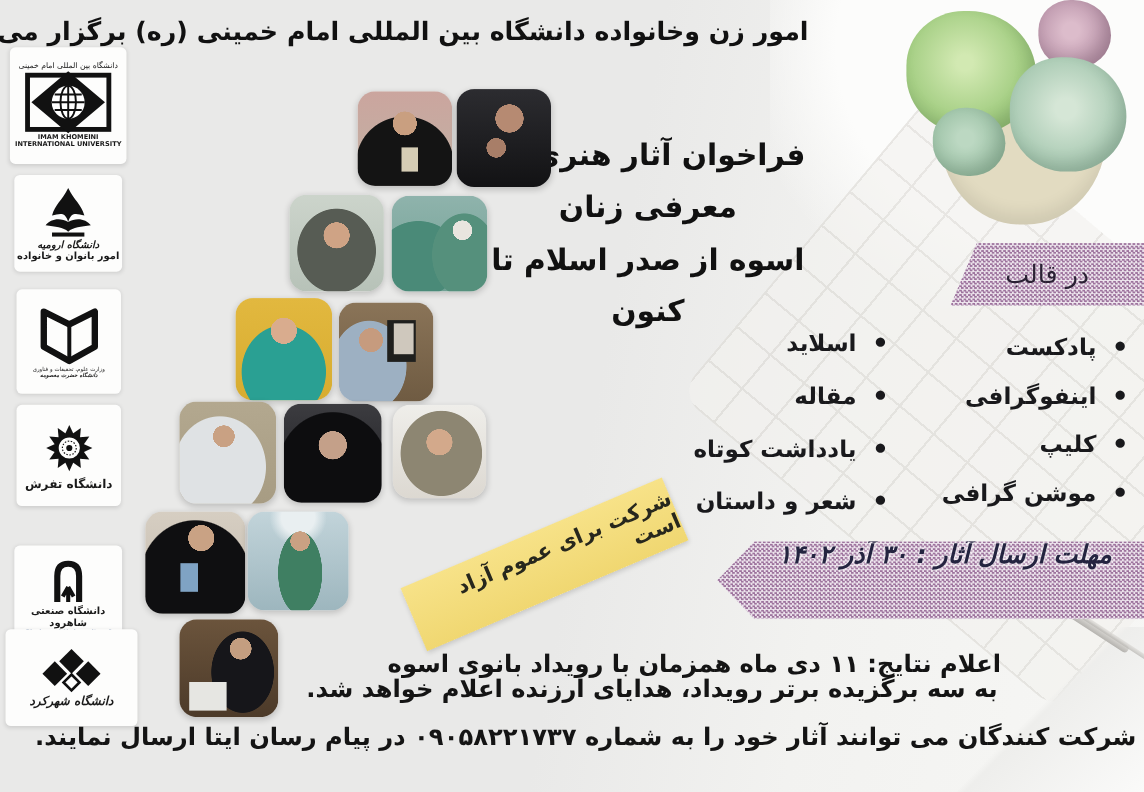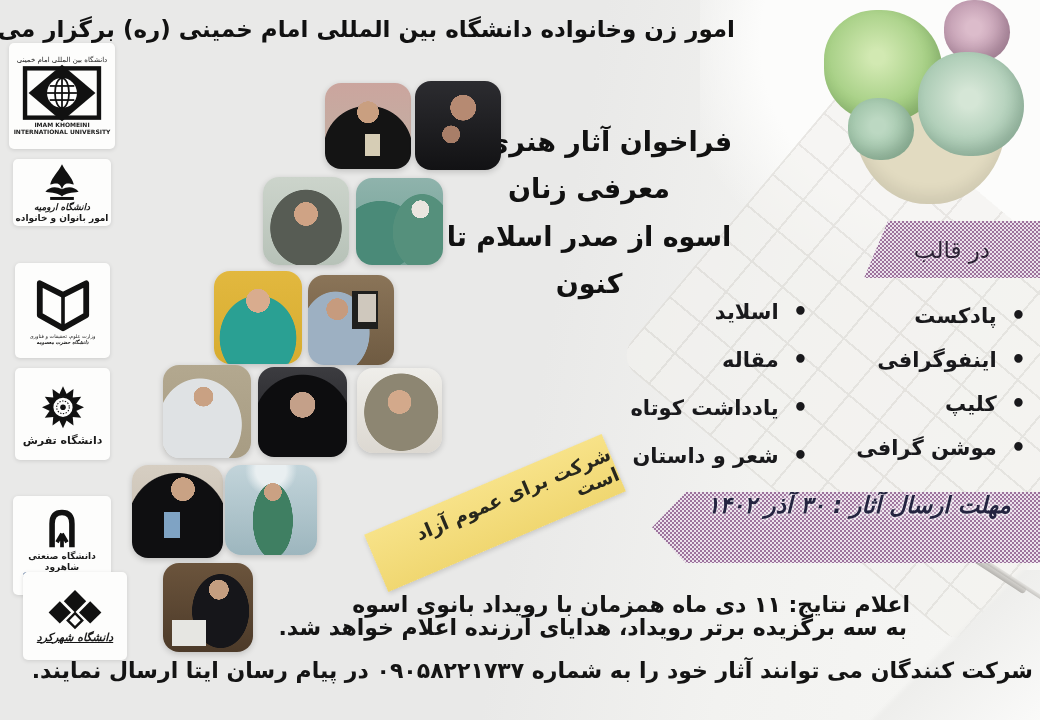--- a/index.html
+++ b/index.html
@@ -33,25 +33,25 @@
   .b4{left:26px;top:104px;width:66px;height:62px;background:radial-gradient(circle at 45% 45%,#bcd8c2 15%,#8fb89a 85%);}
 
   
   .logo-box{position:absolute;background:#fdfdfc;border-radius:5px;
     box-shadow:0 1px 4px rgba(0,0,0,.12);display:flex;flex-direction:column;
     align-items:center;justify-content:center;text-align:center;padding:3px 2px;box-sizing:border-box;}
   .logo-box svg{display:block;}
   .cap{line-height:1.15;color:#1a1a1a;}
   .cap.fa-script{font-style:italic;font-weight:700;}
   #logo1{left:9px;top:43px;width:106px;height:106px;}
-  #logo2{left:13px;top:159px;width:98px;height:67px;}
+  #logo2{left:13px;top:159px;width:98px;height:88px;}
   #logo3{left:15px;top:263px;width:95px;height:95px;}
   #logo4{left:15px;top:368px;width:95px;height:92px;}
   #logo5{left:13px;top:496px;width:98px;height:99px;align-items:center;}
-  #logo6{left:23px;top:572px;width:104px;height:88px;text-decoration:underline;}
+  #logo6{left:5px;top:572px;width:120px;height:88px;}
 
   
   .ph{position:absolute;border-radius:16px;box-shadow:0 2px 6px rgba(0,0,0,.18);}
   #ph1{left:325px;top:83px;width:86px;height:86px;background:
     linear-gradient(#d6cdb5,#d6cdb5) no-repeat 56% 80%/15px 22px,
     radial-gradient(circle 11px at 50% 34%,#c99f80 98%,transparent),
     radial-gradient(ellipse 52% 50% at 50% 76%,#141414 98%,transparent),
     linear-gradient(180deg,#cba59e,#c0b2a4);}
   #ph2{left:415px;top:81px;width:86px;height:89px;background:
     radial-gradient(circle 13px at 56% 30%,#b68a72 98%,transparent),

